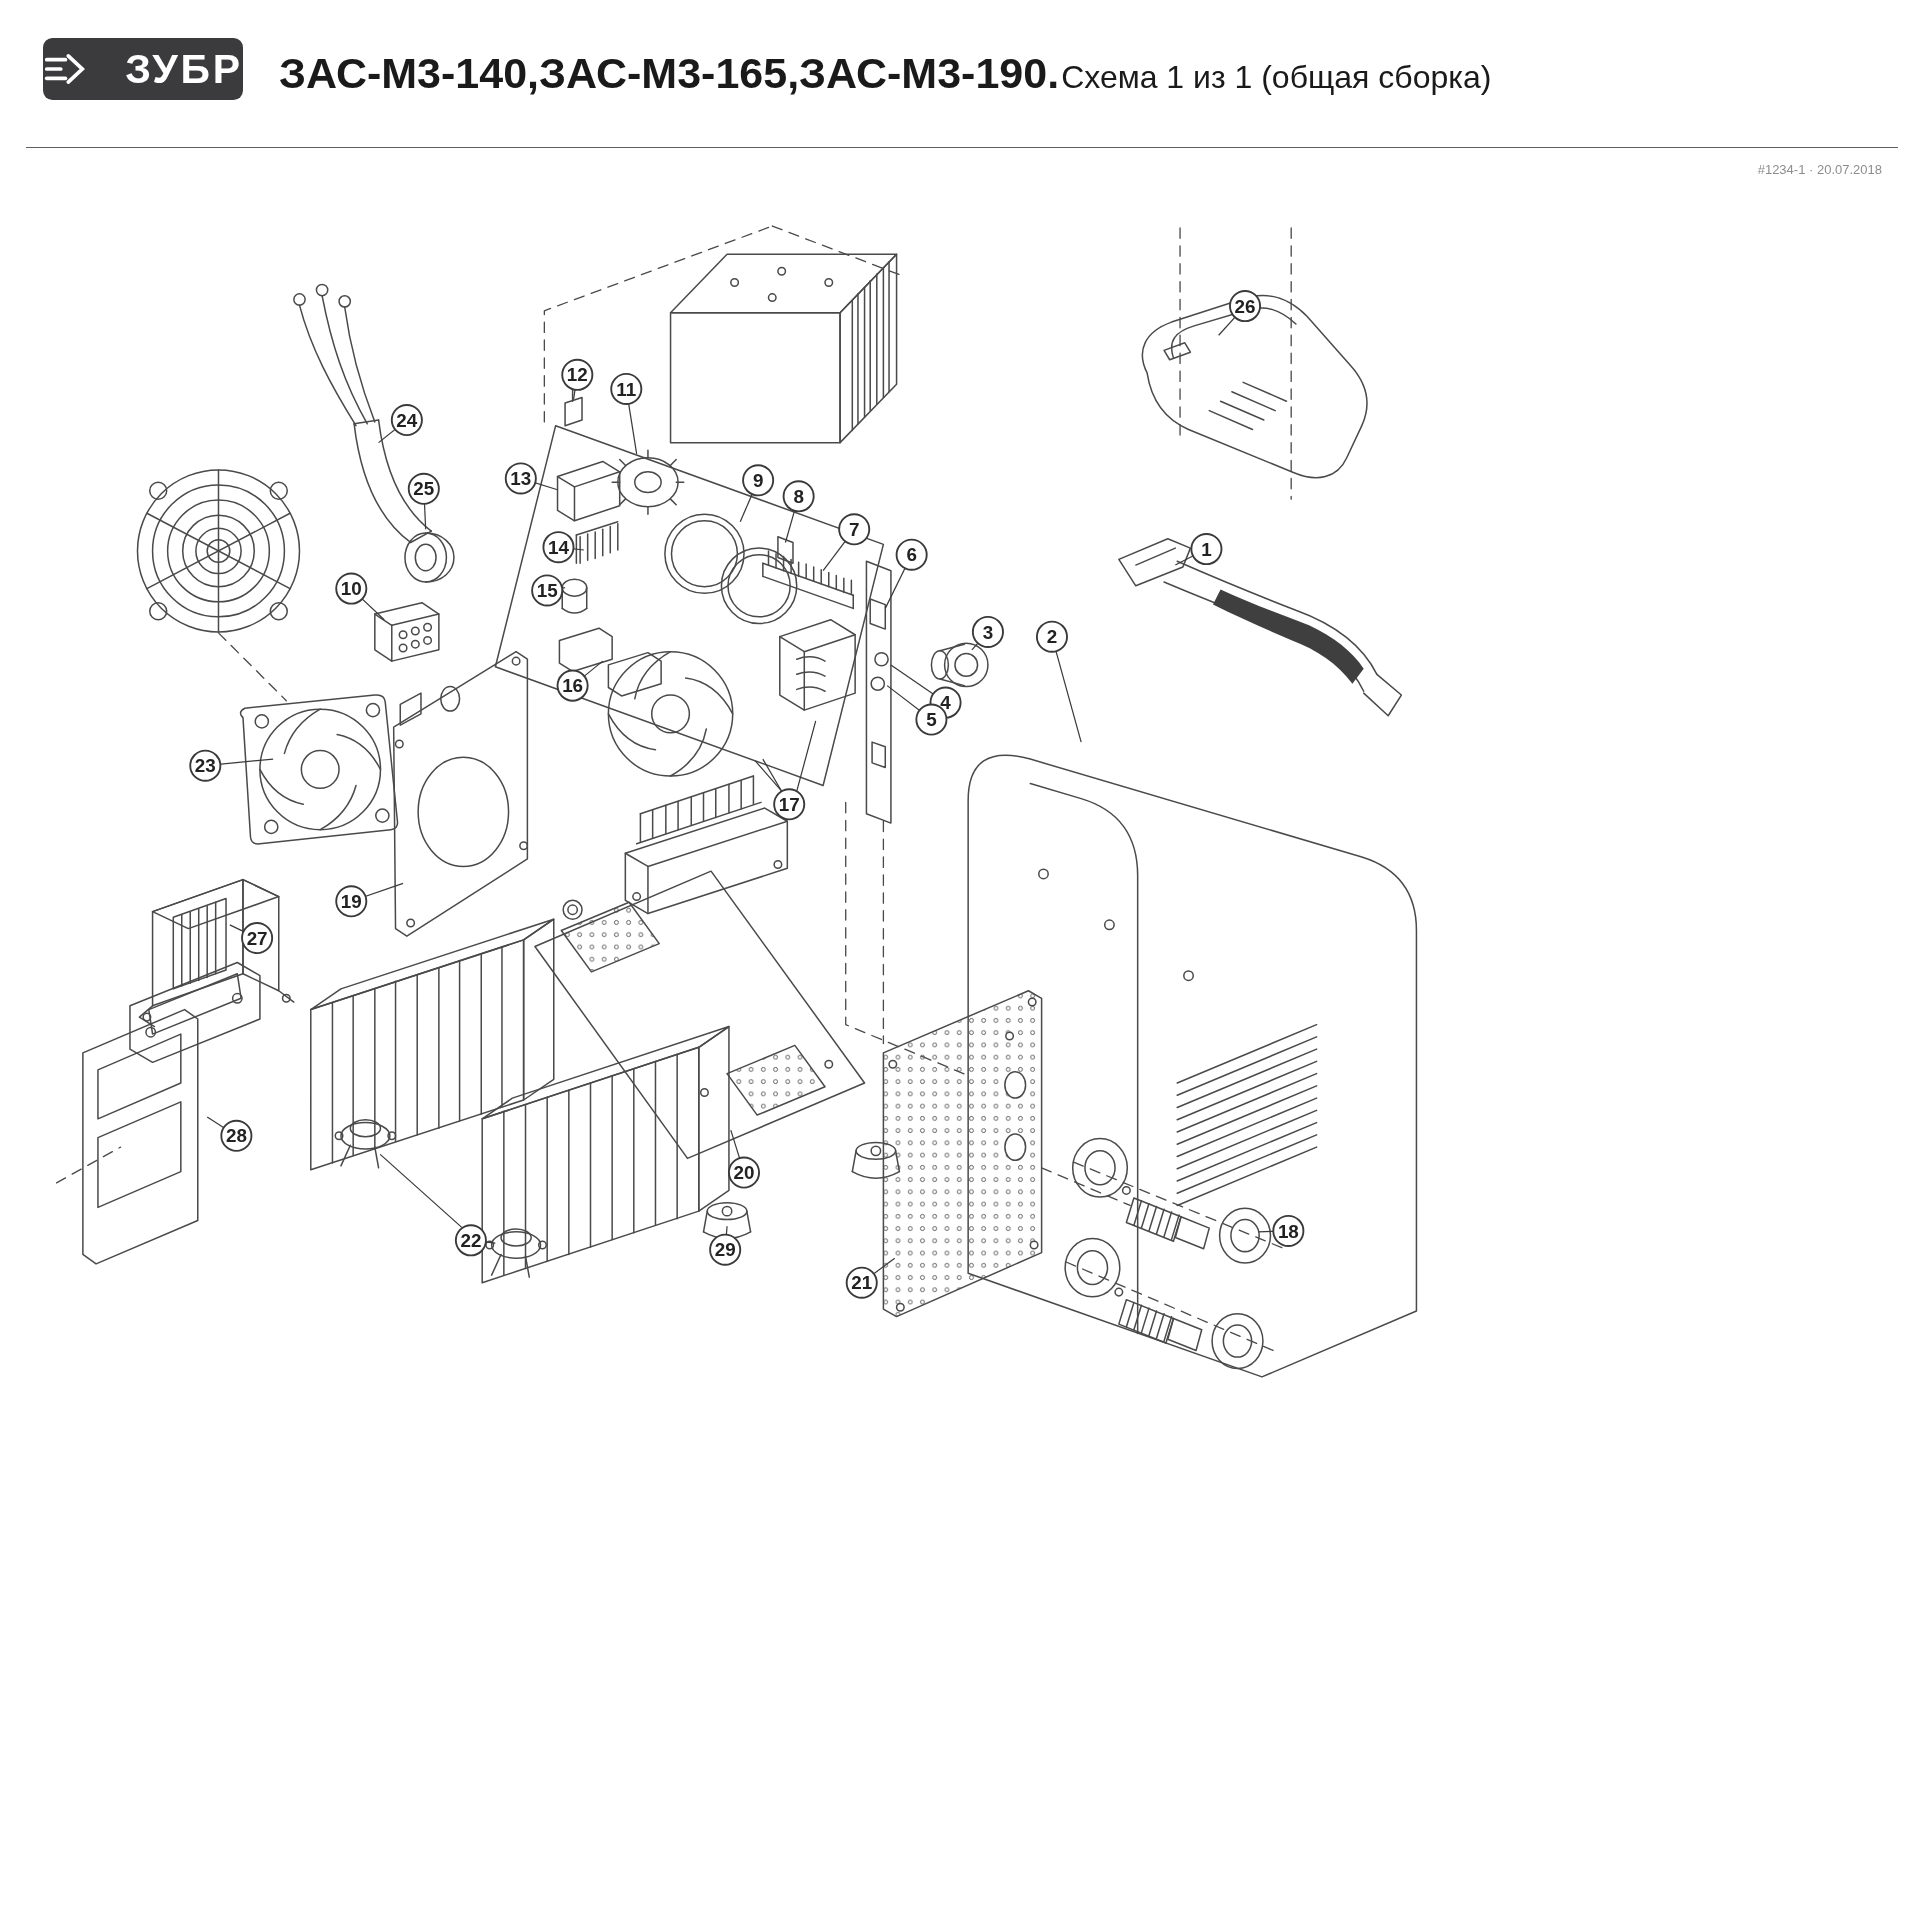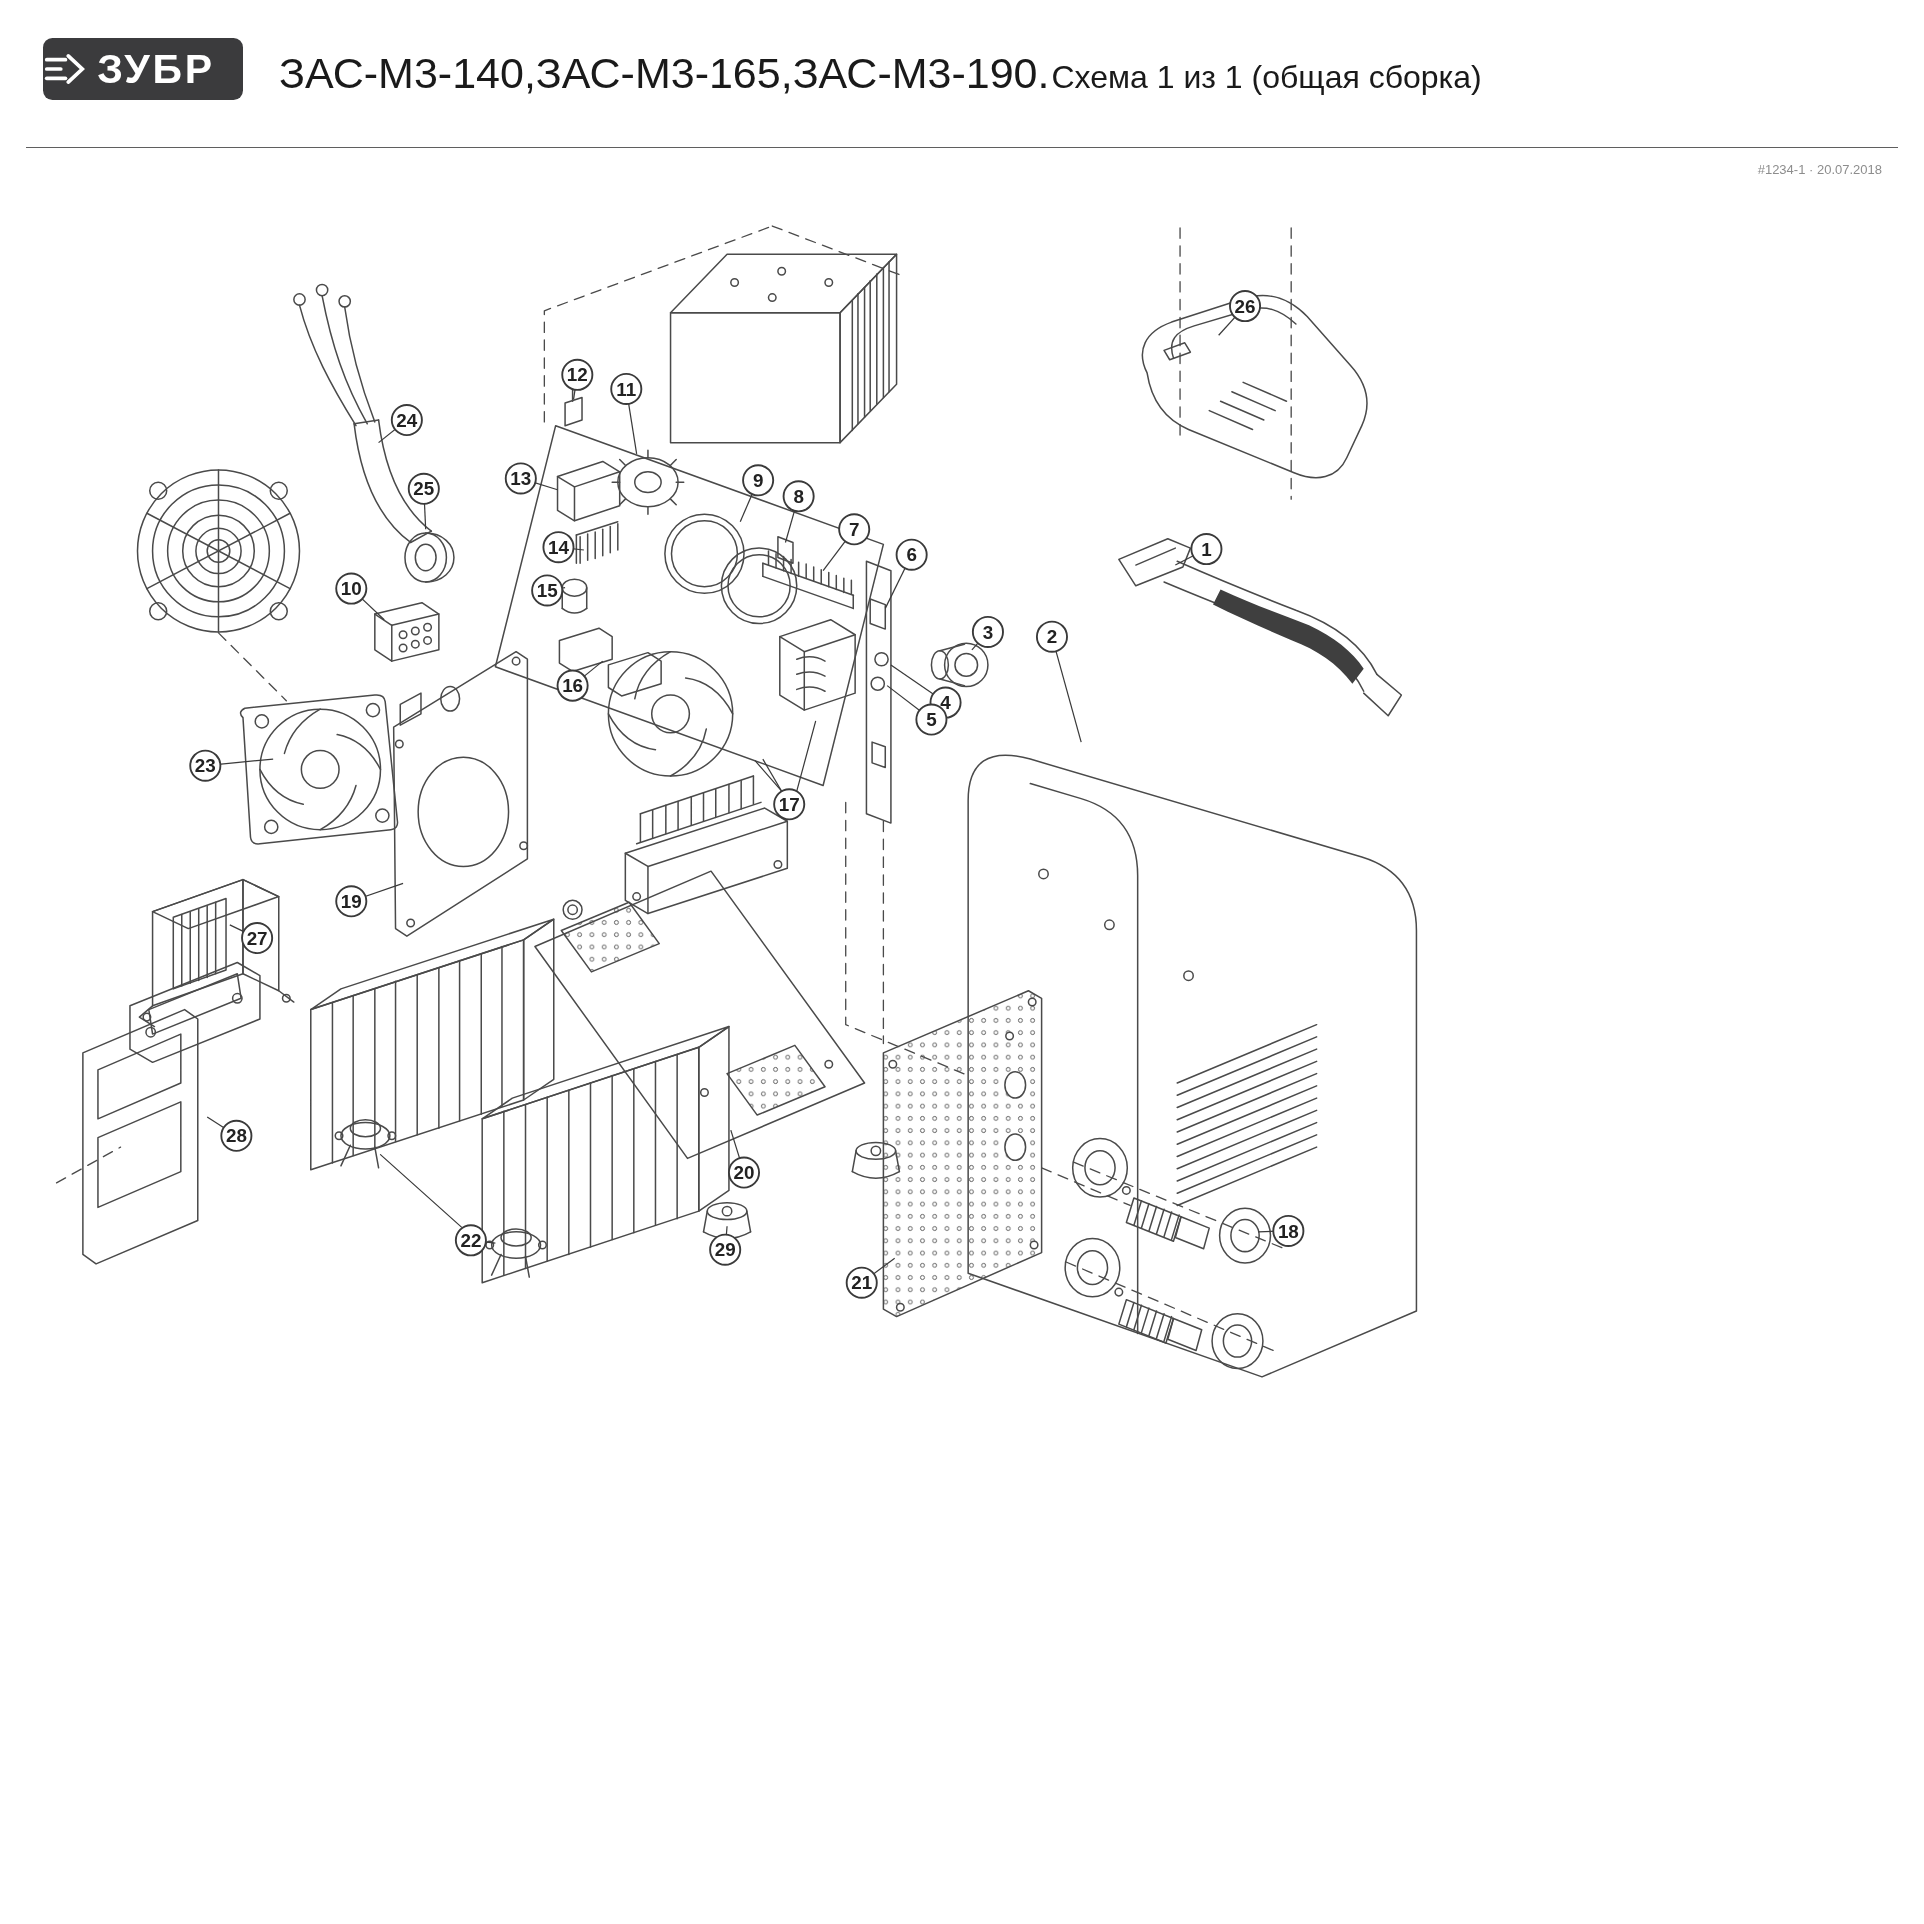--- a/index.html
+++ b/index.html
@@ -4,25 +4,25 @@
 <style>
   * { margin:0; padding:0; box-sizing:border-box; }
   html,body { background:#fff; }
   body {
     width:1925px; height:1925px; position:relative; overflow:hidden;
     font-family:"Liberation Sans", sans-serif; color:#1a1a1a;
   }
   .logo {
     position:absolute; left:43px; top:38px; width:200px; height:62px;
     background:#3b3b3d; border-radius:9.4px;
-    display:flex; align-items:center; justify-content:flex-start; gap:11.3px; color:#fff;
+    display:flex; align-items:center; justify-content:space-between; gap:11.3px; color:#fff;
   }
   .logo-text { font-size:41px; font-weight:bold; letter-spacing:2.8px; }
   .title-wrap { position:absolute; left:279px; top:49px; white-space:nowrap; }
-  .title-main { font-size:43px; font-weight:normal; }
+  .title-main { font-size:43px; font-weight:bold; }
   .title-sub  { font-size:32px; font-weight:normal; margin-left:2px; }
   .rule {
     position:absolute; left:26px; top:147px; width:1872px; height:0;
     border-top:1.9px solid #5f5f5f;
   }
   .docref {
     position:absolute; right:43px; top:162px;
     font-size:13px; color:#8d8d8d;
   }
   svg.diagram { position:absolute; left:0; top:0; }

